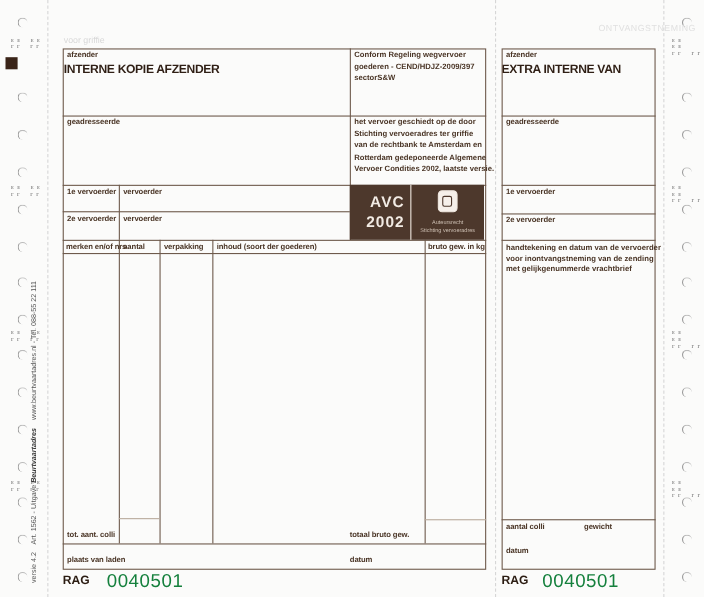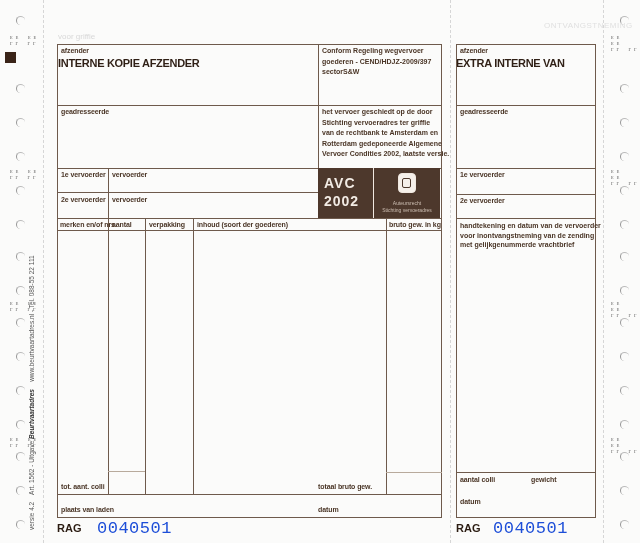--- a/index.html
+++ b/index.html
@@ -11,27 +11,27 @@
   .box { position: absolute; border: 1.5px solid #6e5a4c; }
   .hl { position: absolute; border-top: 1.5px solid #6e5a4c; }
   .vl { position: absolute; border-left: 1.5px solid #6e5a4c; }
   .thin { border-color: #b8aa9c; border-width: 1px; }
   .lbl { position: absolute; font-size: 7px; font-weight: bold; color: #4a3526; white-space: nowrap; letter-spacing: -0.1px; }
   .ttl { position: absolute; font-size: 11px; font-weight: bold; color: #2f1f15; letter-spacing: -0.3px; line-height: 12px; margin-top: 38px; }
   .faint { position: absolute; font-size: 8px; color: #d8d8d8; }
   .faint2 { position: absolute; font-size: 8px; color: #e0e0e0; letter-spacing: 0.5px; }
   .para { position: absolute; font-size: 7px; font-weight: bold; color: #4a3526; line-height: 10.5px; white-space: nowrap; }
   .avc { position: absolute; left: 318px; top: 168px; width: 122px; height: 50px; background: #4d382c; }
-  .avc-text { position: absolute; left: 6px; top: 6px; width: 44px; color: #f2ebe4; font-weight: bold; font-size: 14px; text-align: left; line-height: 18px; letter-spacing: 1px; }
+  .avc-text { position: absolute; left: 6px; top: 6px; width: 44px; color: #f2ebe4; font-weight: bold; font-size: 14px; text-align: right; line-height: 18px; letter-spacing: 1px; }
   .avc-div { position: absolute; left: 55px; top: 0; bottom: 0; border-left: 1.5px solid #f0e8e0; }
   .logo { position: absolute; left: 80px; top: 5px; width: 18px; height: 20px; border: 1.5px solid #f0e8e0; border-radius: 4px; background: #f6f0ea; }
   .logo-inner { position: absolute; left: 3px; top: 4px; width: 9px; height: 10px; border: 1px solid #4d382c; border-radius: 2px; }
   .avc-small { position: absolute; left: 58px; top: 32px; width: 62px; color: #cdbfb3; font-size: 5px; text-align: center; line-height: 6.5px; }
   .rag { position: absolute; font-size: 11px; font-weight: bold; color: #2b1c12; }
-  .num { position: absolute; font-size: 17px; color: #1d4ed8; font-family: Liberation Mono, monospace; letter-spacing: 0.5px; }
+  .num { position: absolute; font-size: 17px; color: #15803d; font-family: Liberation Sans, sans-serif; letter-spacing: 0.5px; }
   .side { position: absolute; left: 28px; top: 530px; transform: rotate(-90deg); transform-origin: left top; font-size: 6.5px; color: #555; white-space: nowrap; }
   .side b { font-style: italic; color: #333; }
   .marker { position: absolute; left: 5px; top: 52px; width: 11px; height: 11px; background: #3a2418; }
 </style>
 </head>
 <body>
 
 <div class="sheet">
 
   <div class="edge" style="left:43px"></div>

